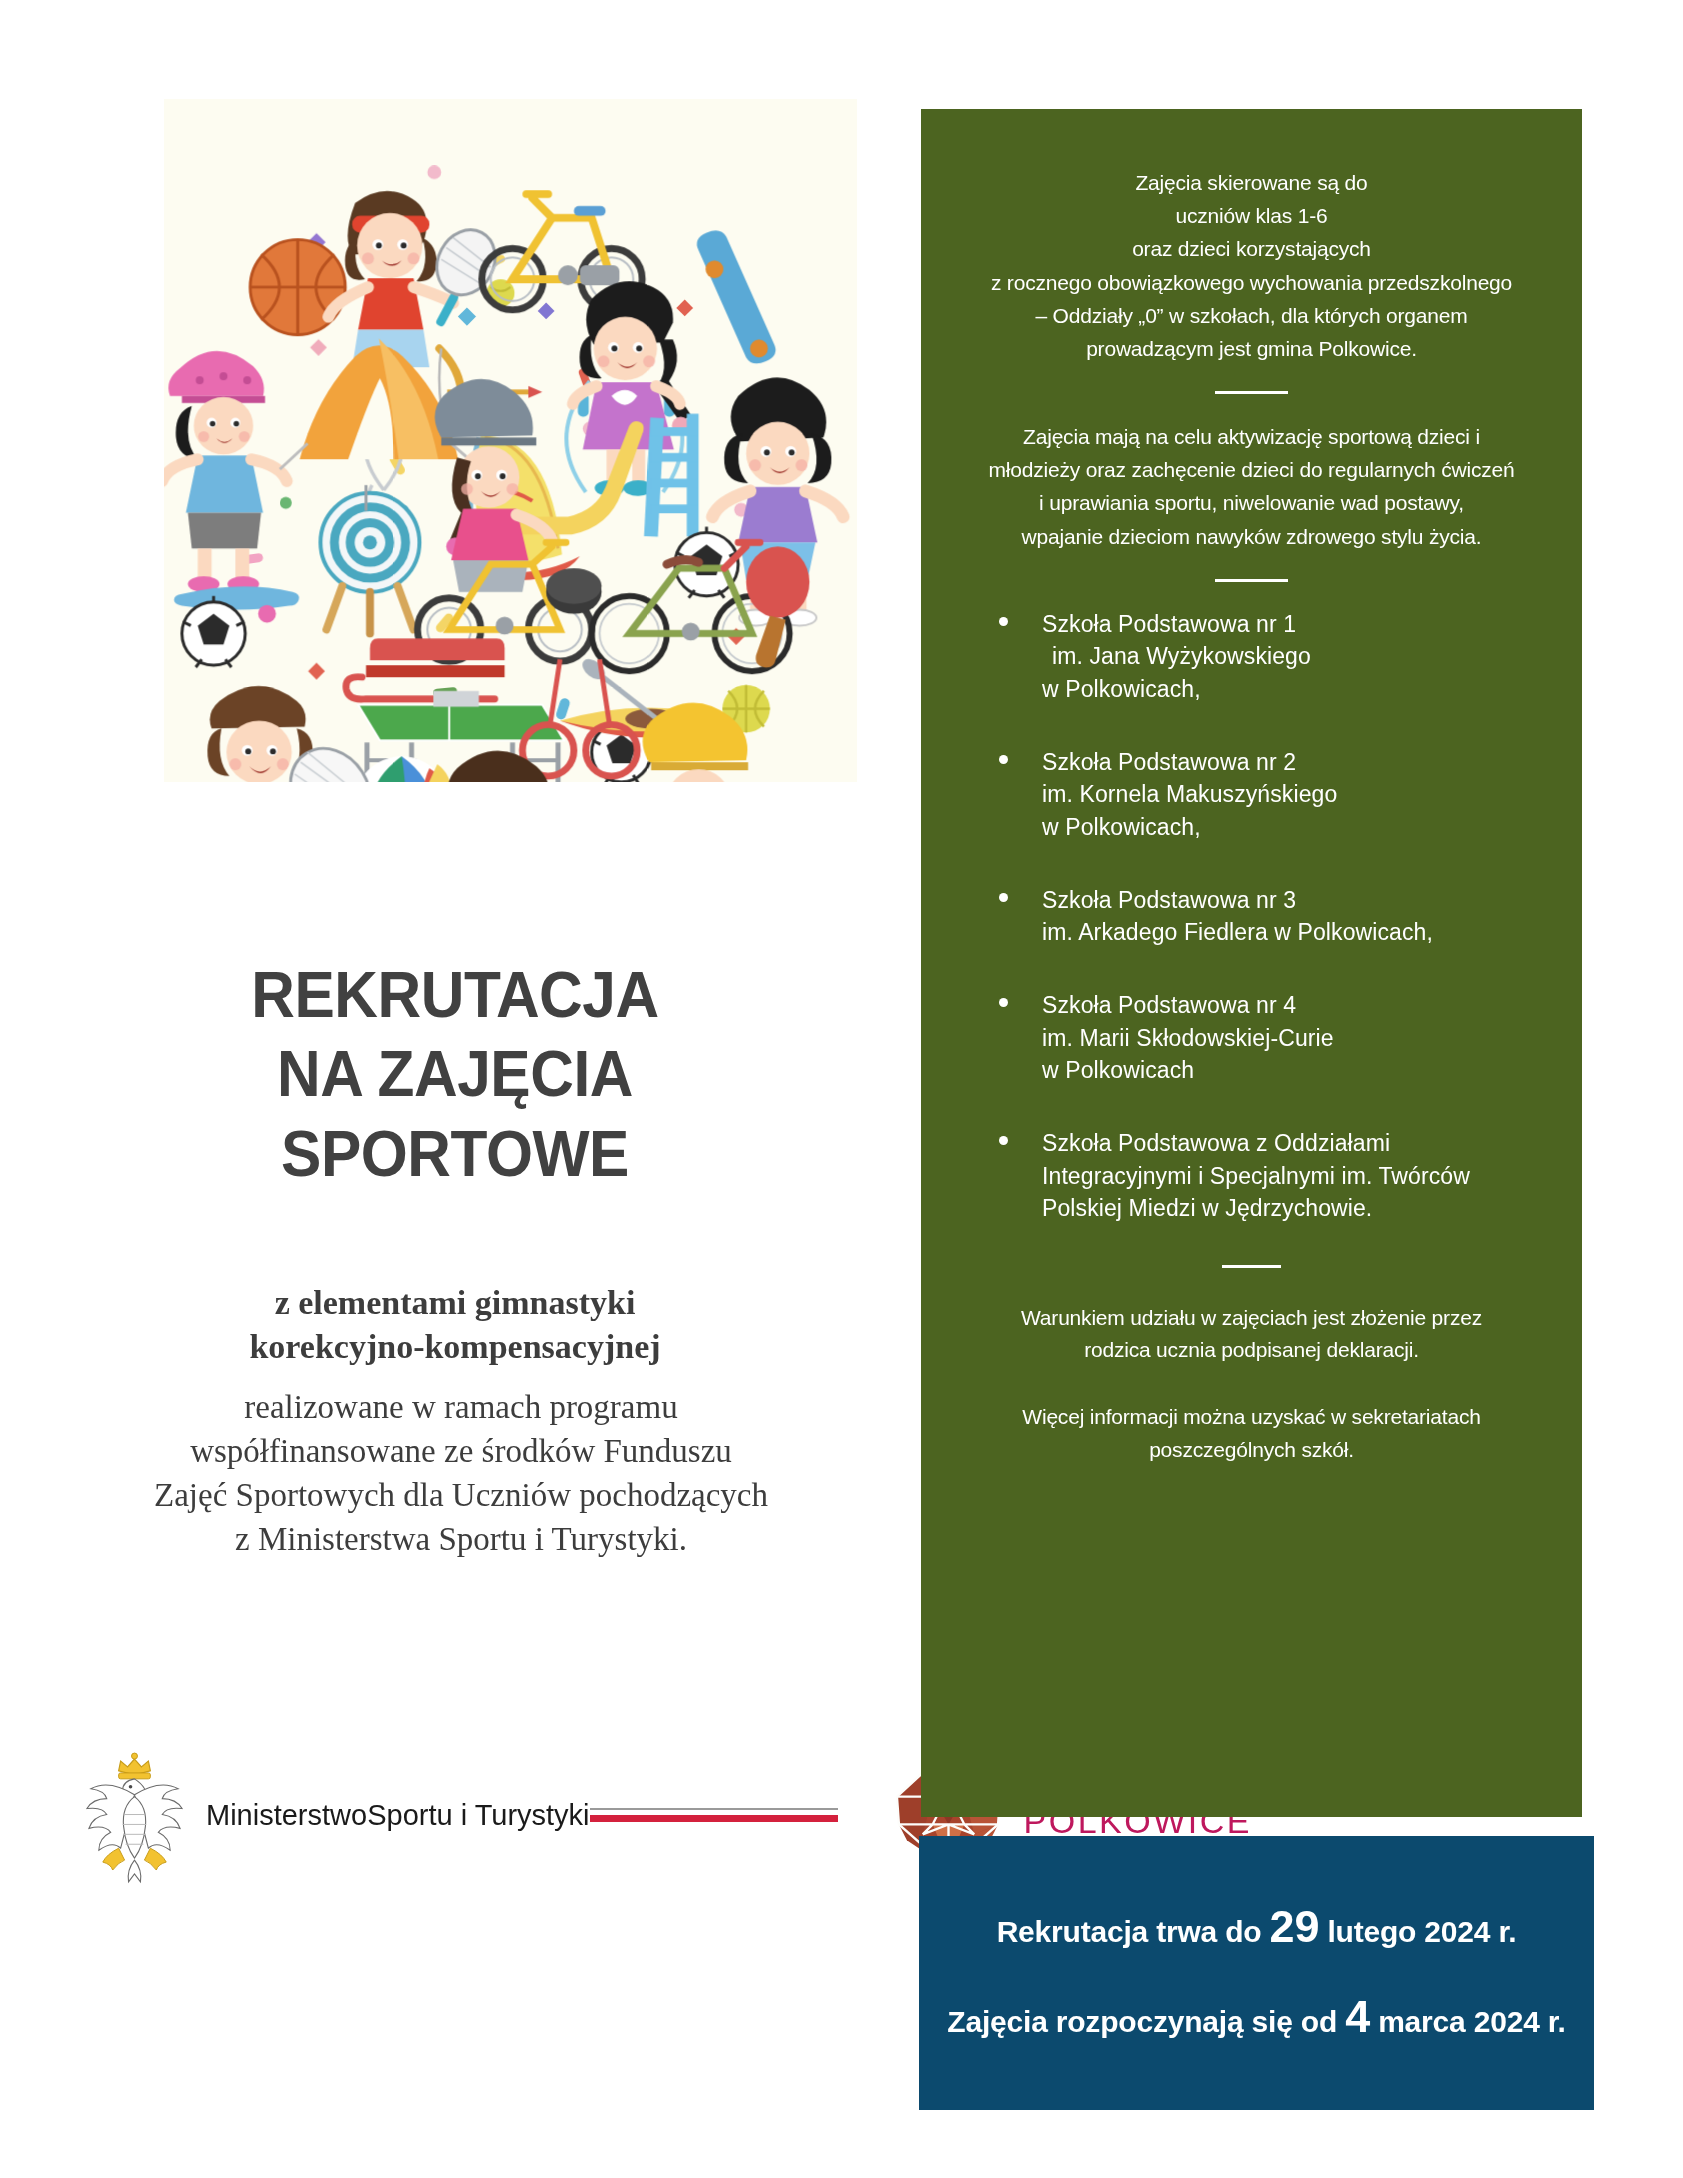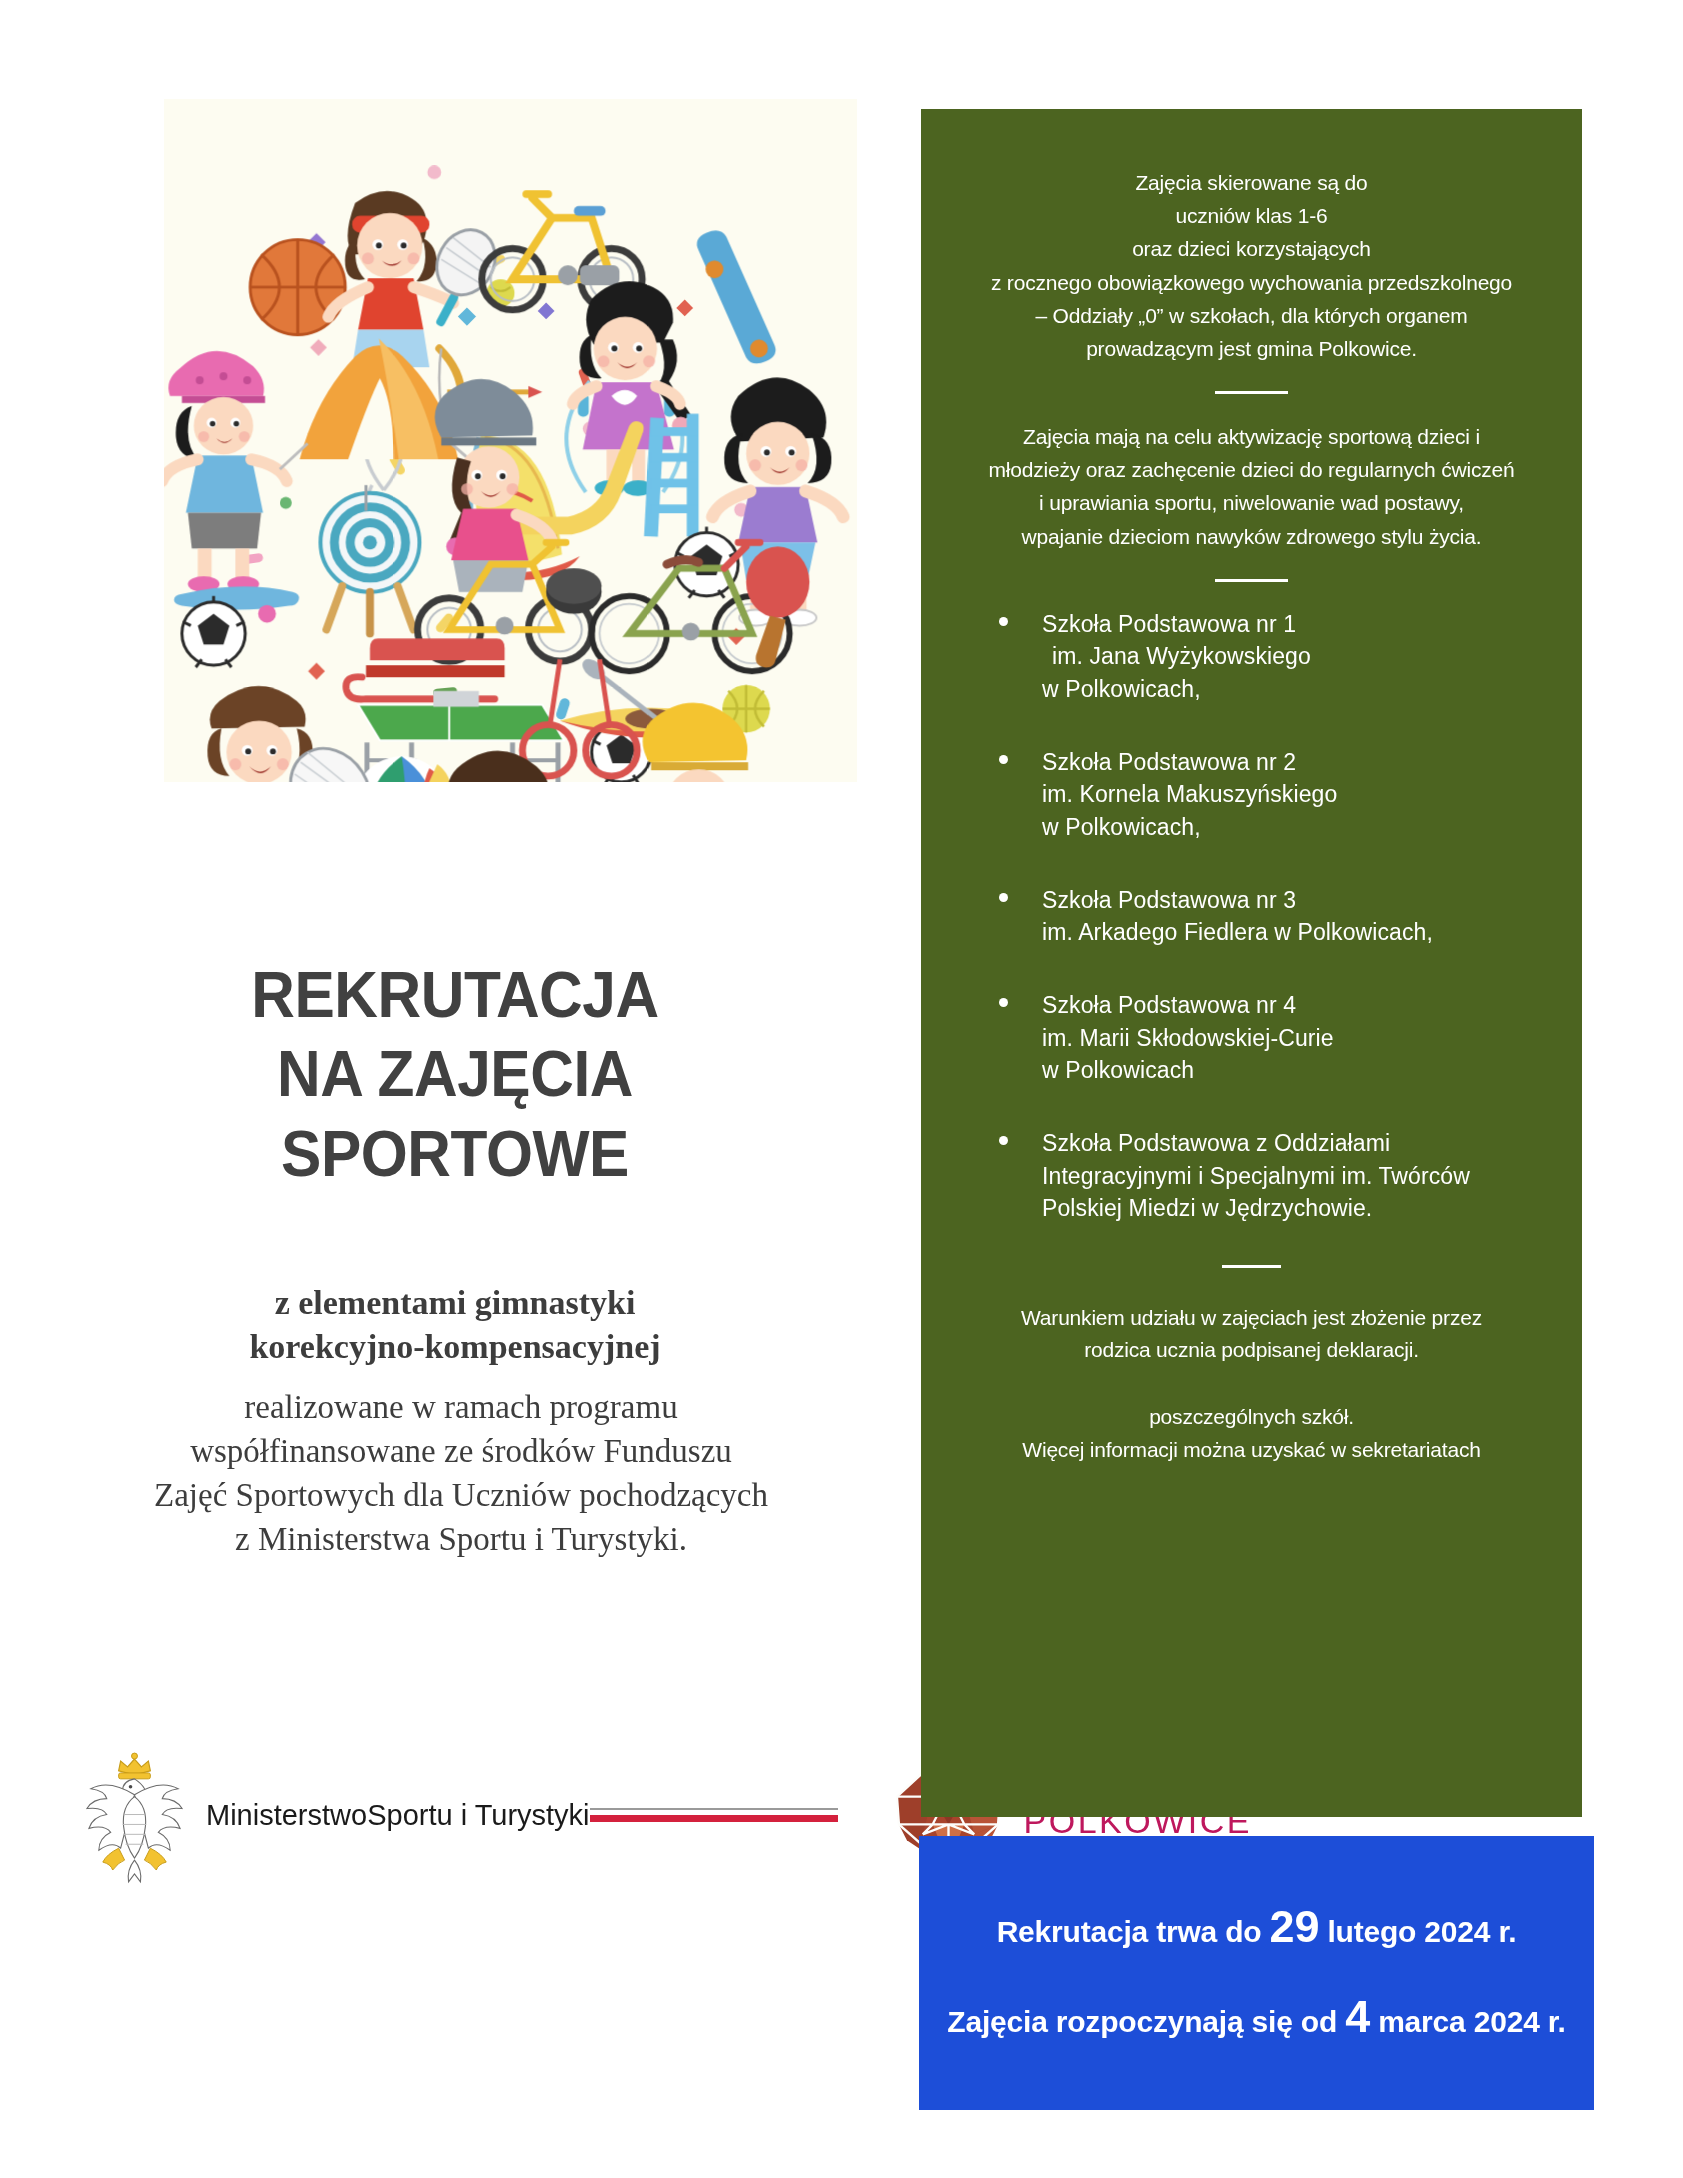--- a/index.html
+++ b/index.html
@@ -107,21 +107,21 @@
   .school-item .ln{display:block;}
   .school-item .ln.indent{padding-left:10px;}
   .gp-note{
     text-align:center;font-size:21px;line-height:1.55;margin-top:34px;
     letter-spacing:-0.2px;
   }
 
   
   .pink-box{
     position:absolute;left:919px;top:1836px;width:675px;height:274px;
-    background:#1d4ed8;
+    background:#0c4a6e;
     display:flex;flex-direction:column;justify-content:center;
     gap:48px;
   }
   .pink-line{
     text-align:center;color:#ffffff;
     font-family:"Liberation Sans", sans-serif;
     font-weight:bold;font-size:30px;letter-spacing:-0.2px;
   }
   .pink-line .big{font-size:45px;line-height:0.9;}
 </style>
@@ -645,22 +645,22 @@
 
     <div class="gp-sep short"></div>
 
     <div class="gp-note">
       <div>Warunkiem udziału w zajęciach jest złożenie przez</div>
       <div>rodzica ucznia podpisanej deklaracji.</div>
     </div>
 
 
     <div class="gp-note">
+      <div>Więcej informacji można uzyskać w sekretariatach</div>
       <div>poszczególnych szkół.</div>
-      <div>Więcej informacji można uzyskać w sekretariatach</div>
     </div>
 
   </div>
 </div>
 
 <div class="pink-box">
   <div class="pink-line">
     <span>Rekrutacja trwa do </span><span class="big">29</span><span> lutego 2024 r.</span>
   </div>
   <div class="pink-line">

